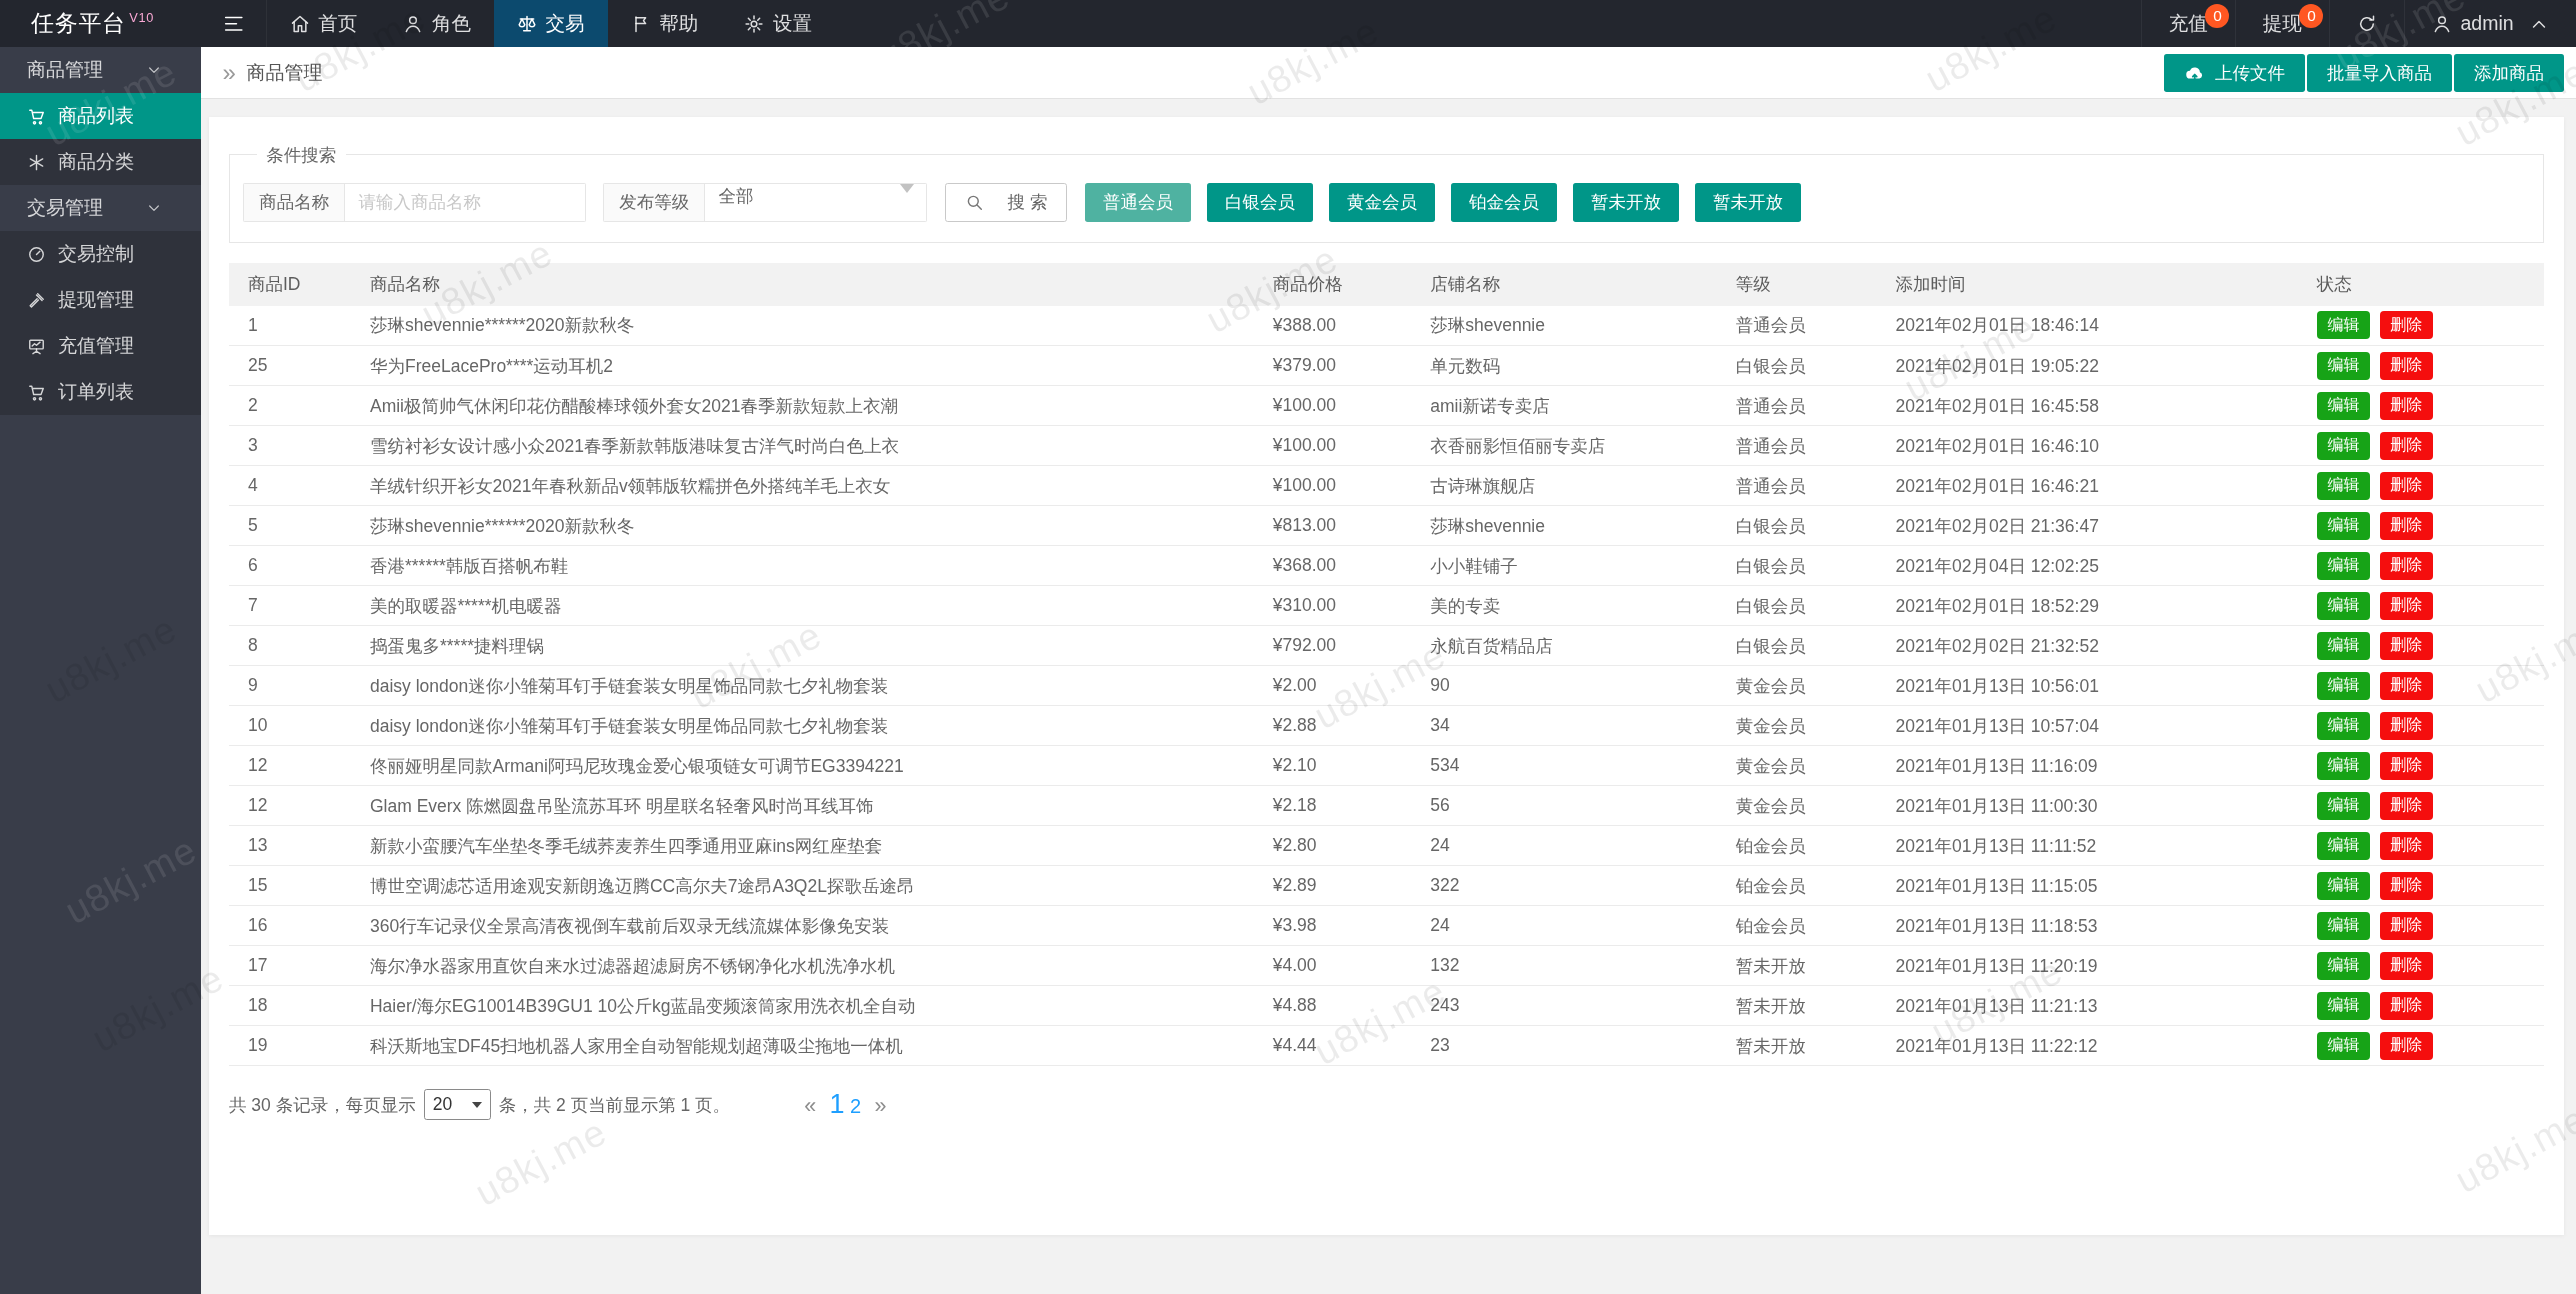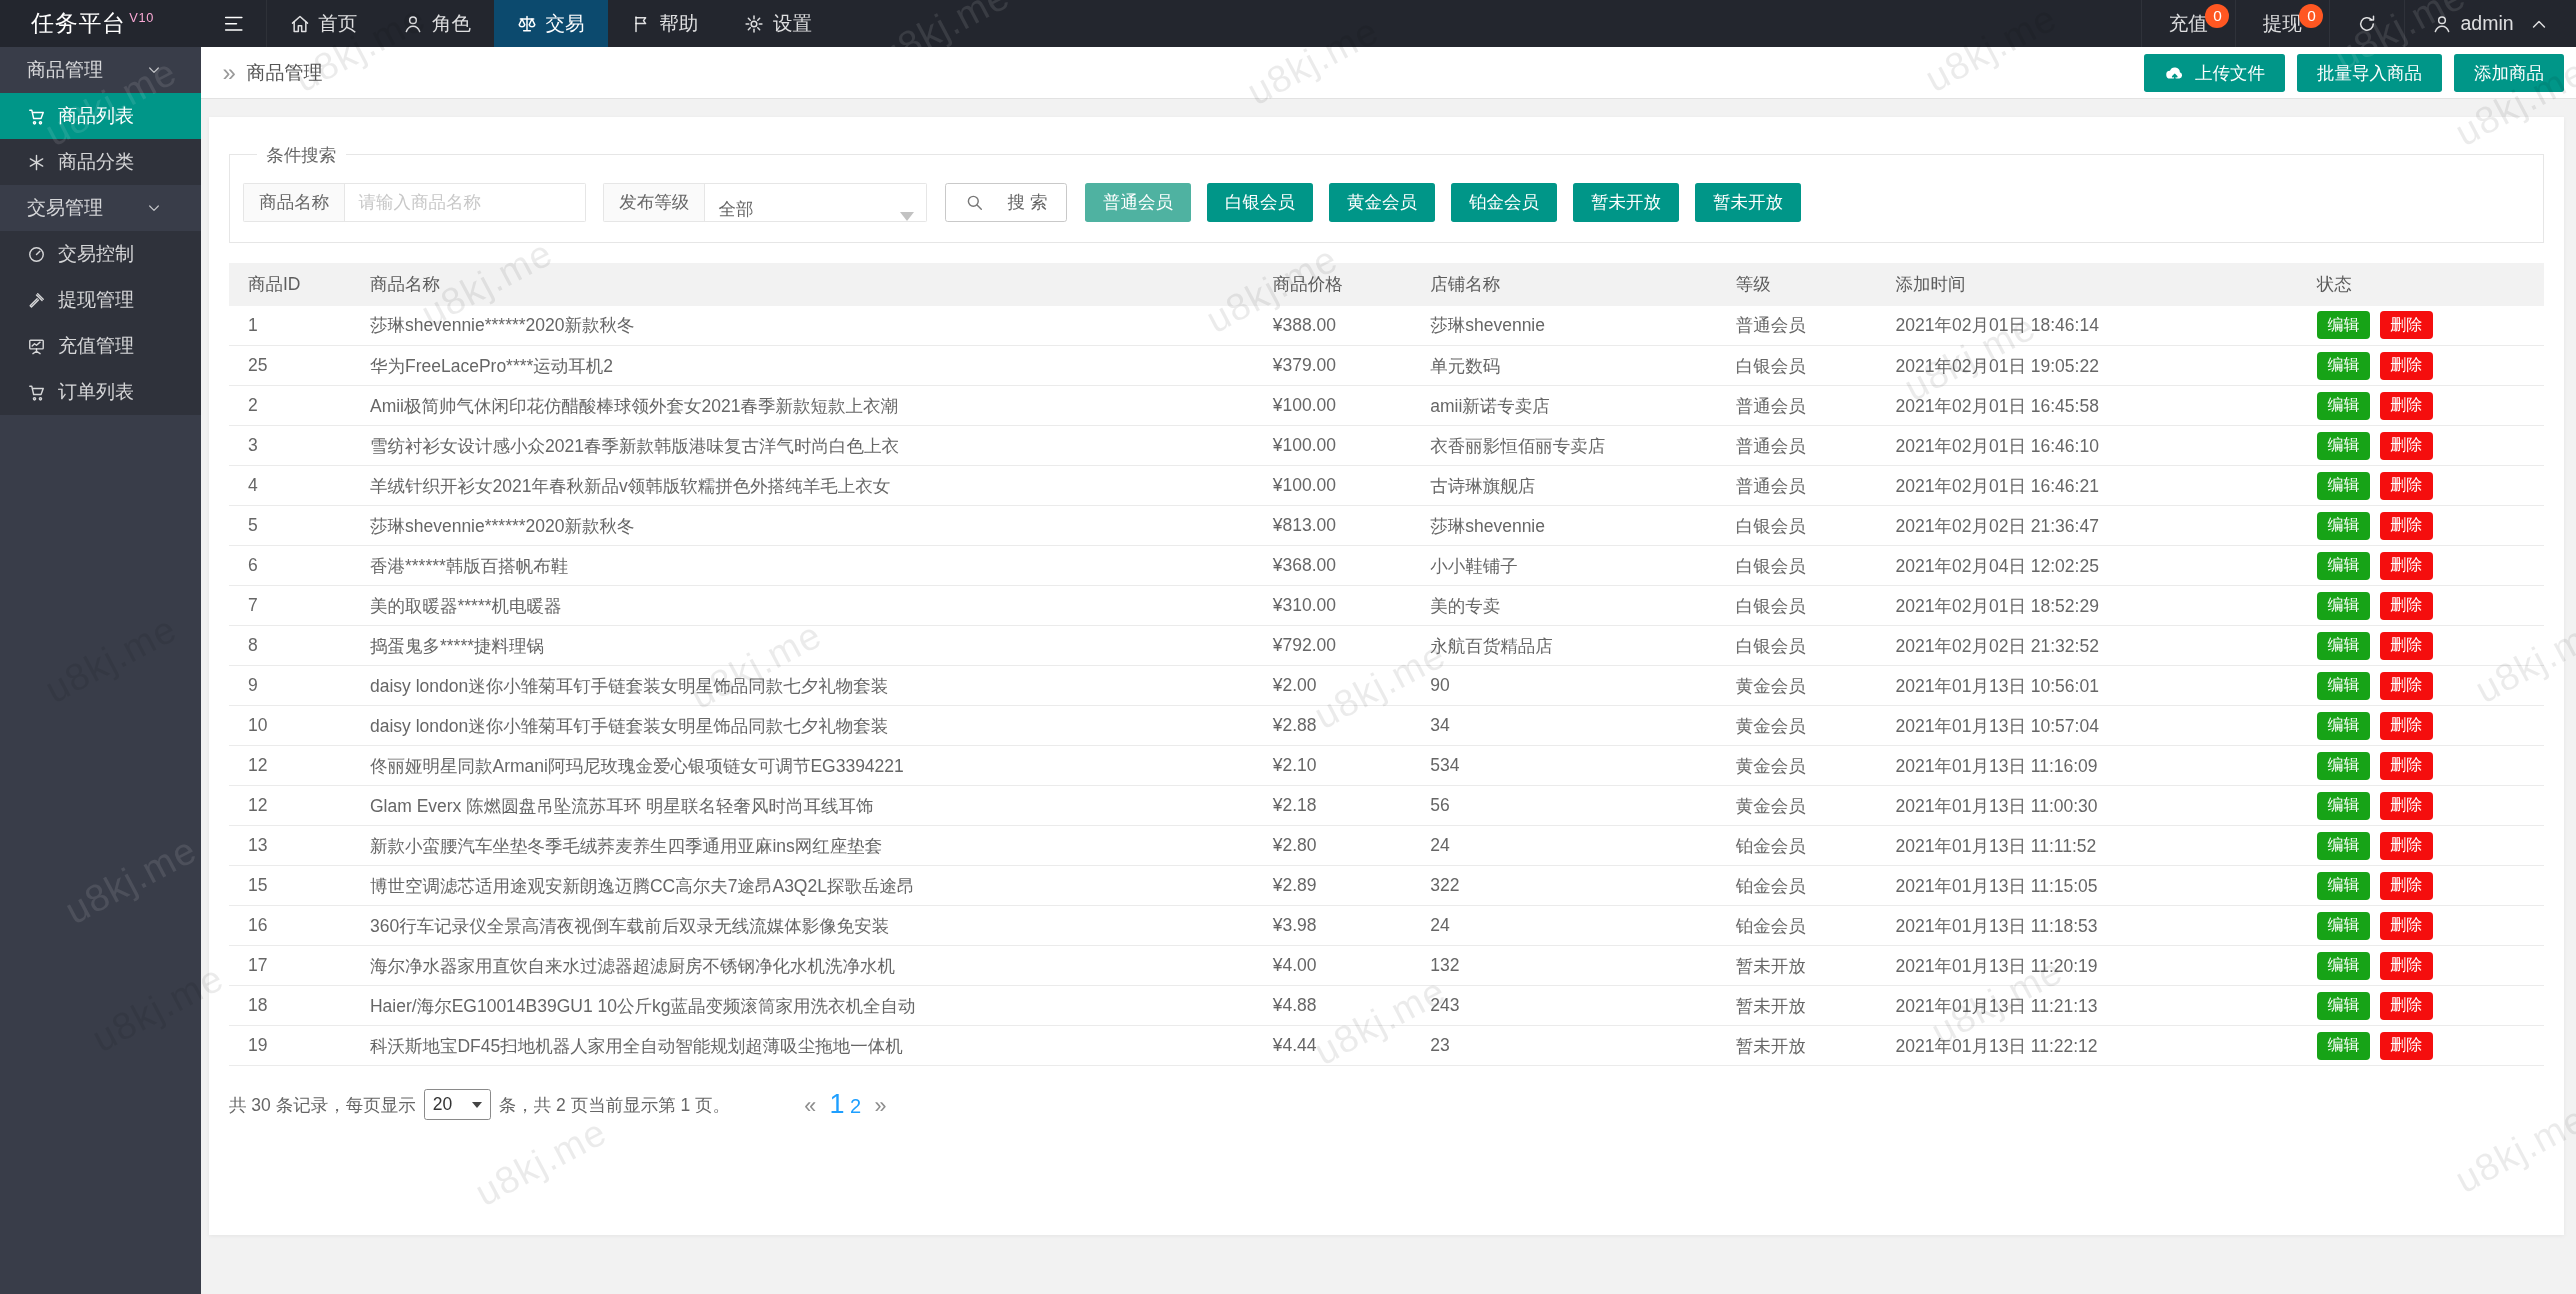--- a/index.html
+++ b/index.html
@@ -44,41 +44,41 @@
   .side-item.child { background:#2F323B;align-items:center; }
   .side-item.active { background:#009688; color:#fff; }
 
   
   .crumbbar {
     position:absolute; left:201px; top:47px; right:0; height:52px; background:#fff;
     border-bottom:0.7px solid #E2E2E2; display:flex; align-items:center; padding:0 12px 0 21.5px; z-index:10;
   }
   .crumb-arrow { color:#9a9a9a; font-size:24px; margin-right:10.7px; }
   .crumb-text { font-size:19px; color:#555; }
-  .toolbar { margin-left:auto; display:flex; gap:12px; }
+  .toolbar { margin-left:auto; display:flex; gap:2px; }
   .tbtn {
     height:38px; background:#009688; color:#fff; border:none; border-radius:2.7px;
     font-size:17.5px; padding:0 20px; display:flex; align-items:center; gap:9.4px; cursor:pointer;
     font-family:inherit;
   }
   .tbtn .icon { font-size:21.5px; }
 
   
   .card {
     position:absolute; left:209px; top:117px; width:calc(100% - 221px); height:1118px;
     background:#fff; box-shadow:0 1.3px 4px rgba(0,0,0,.06); z-index:5;
   }
   fieldset.search-set { margin:25.5px 20px 0; border:0.7px solid #E6E6E6; padding:16px 13.4px 20px; }
   fieldset.search-set legend { margin-left:13.4px; padding:0 9.4px; font-size:17.5px; color:#666; }
   .filters { display:flex; align-items:center; gap:17.5px; }
   .igroup { display:flex; height:39px; border:0.7px solid #E6E6E6; border-radius:1.3px; background:#fff; overflow:hidden; }
   .igroup .ilabel { background:#FAFAFA; border-right:0.7px solid #E6E6E6; display:flex; align-items:center; padding:0 14.8px; font-size:17.5px; color:#666; white-space:nowrap; }
   .igroup input { border:none; outline:none; width:240px; font-size:17.5px; padding:0 13.4px; color:#333; font-family:inherit; }
   .igroup input::placeholder { color:#C8C8C8; }
-  .sel { position:relative; width:221px; display:flex; align-items:flex-end; padding:0 13.4px; font-size:17.5px; color:#666; cursor:pointer; }
+  .sel { position:relative; width:221px; display:flex; align-items:flex-start; padding:0 13.4px; font-size:17.5px; color:#666; cursor:pointer; }
   .sel .caret { position:absolute; right:12px; width:0; height:0; border-left:7.4px solid transparent; border-right:7.4px solid transparent; border-top:9.4px solid #C2C2C2; }
   .search-btn {
     height:39px; border:0.7px solid #C9C9C9; background:#fff; border-radius:2.7px;
     display:flex; align-items:center; gap:24px; padding:0 19px; font-size:17.5px; color:#666; cursor:pointer; font-family:inherit;
   }
   .search-btn .icon { font-size:19px; color:#777; }
   .mbtn { height:39px; border:none; border-radius:2.7px; background:#009688; color:#fff; font-size:17.5px; padding:0 18px; cursor:pointer; font-family:inherit; white-space:nowrap; }
   .mbtn.light { background:#4FB2A1; }
 
   

